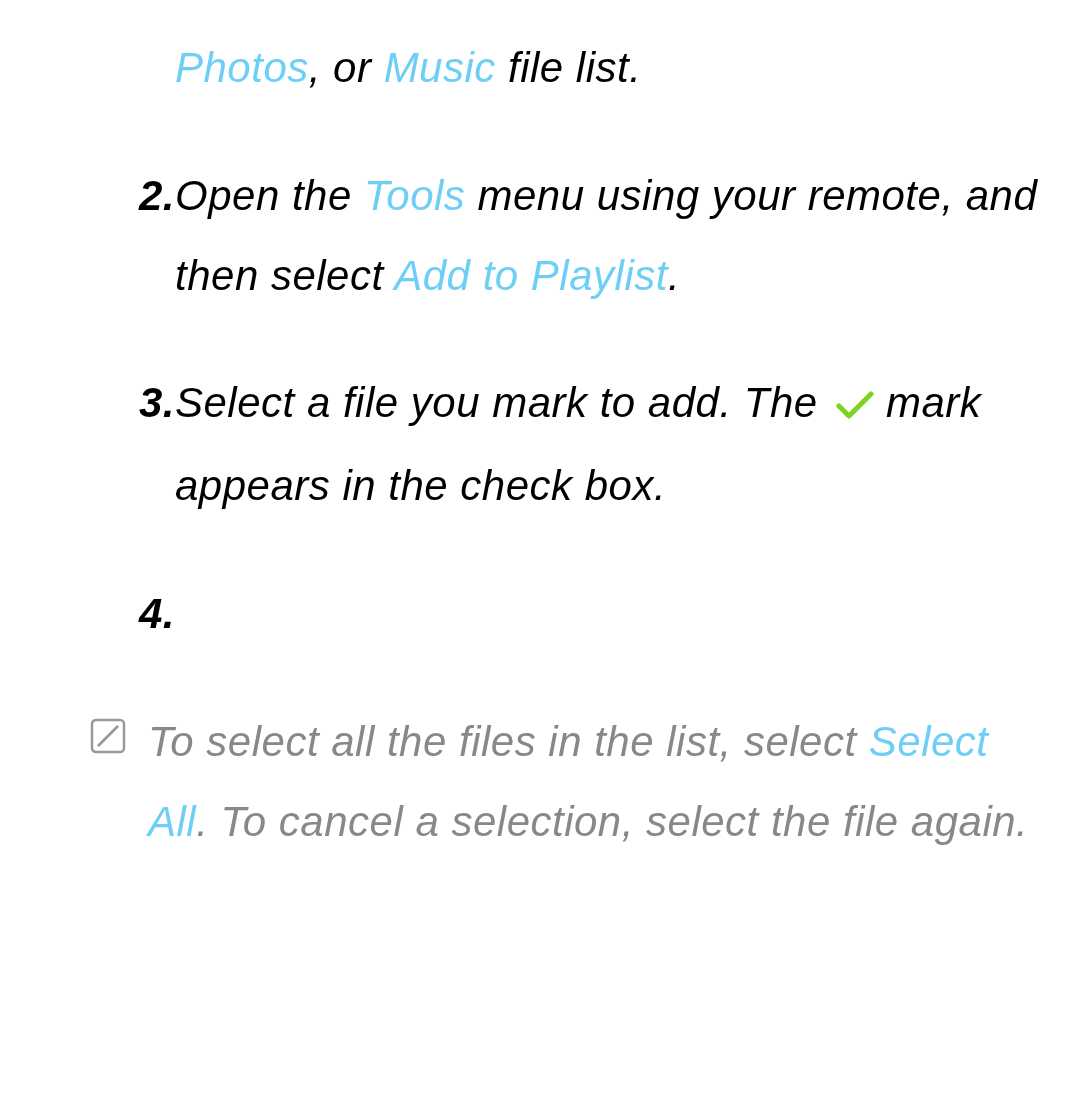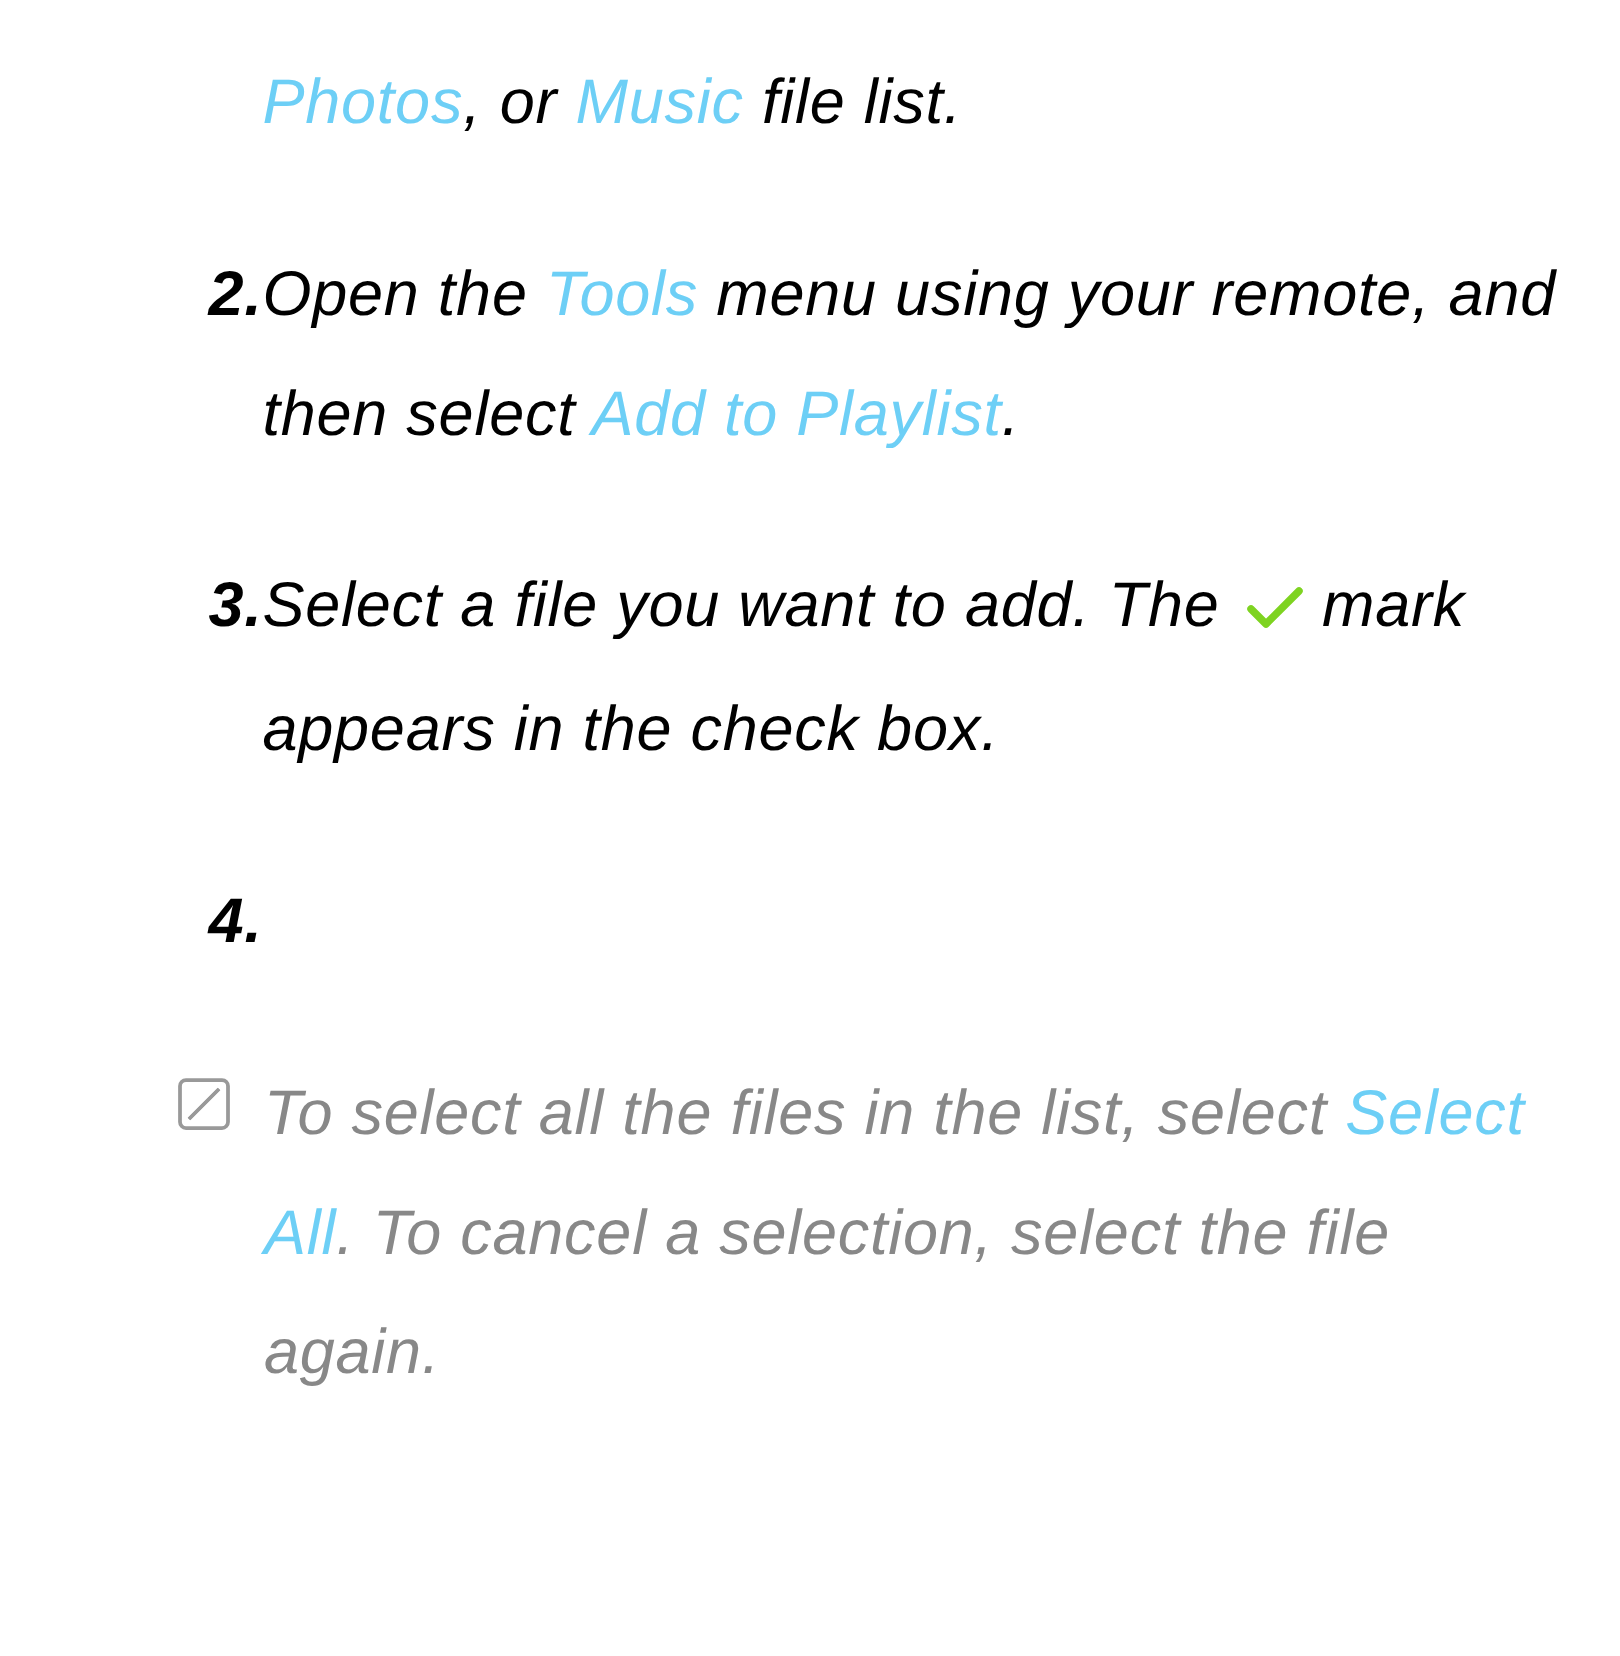--- a/index.html
+++ b/index.html
@@ -44,21 +44,21 @@
     .link {
       color: #6dcff6;
     }
     .checkmark-icon {
       display: inline-block;
       vertical-align: middle;
       margin-left: 6px;
     }
     .note-row {
       display: flex;
-      padding-left: 116px;
+      padding-left: 88px;
       padding-right: 40px;
     }
     .note-icon {
       flex-shrink: 0;
       width: 60px;
       color: #888888;
     }
     .note-body {
       flex: 1;
       color: #888888;
@@ -79,21 +79,21 @@
   <div class="list-item">
     <div class="list-num">2.</div>
     <div class="list-body">
       <span>Open the </span><span class="link">Tools</span><span> menu using your remote, and then select </span><span class="link">Add to Playlist</span><span>.</span>
     </div>
   </div>
 
   <div class="list-item">
     <div class="list-num">3.</div>
     <div class="list-body">
-      <span>Select a file you want to add. The </span><span class="checkmark-icon">
+      <span>Select a file you mark to add. The </span><span class="checkmark-icon">
         <svg width="38" height="30" viewBox="0 0 38 30">
           <path d="M3 16 L13 26 L35 4" stroke="#7ed321" stroke-width="5" fill="none" stroke-linecap="round" stroke-linejoin="round"></path>
         </svg>
       </span><span> mark appears in the check box.</span>
     </div>
   </div>
 
   <div class="list-item">
     <div class="list-num">4.</div>
   </div>

